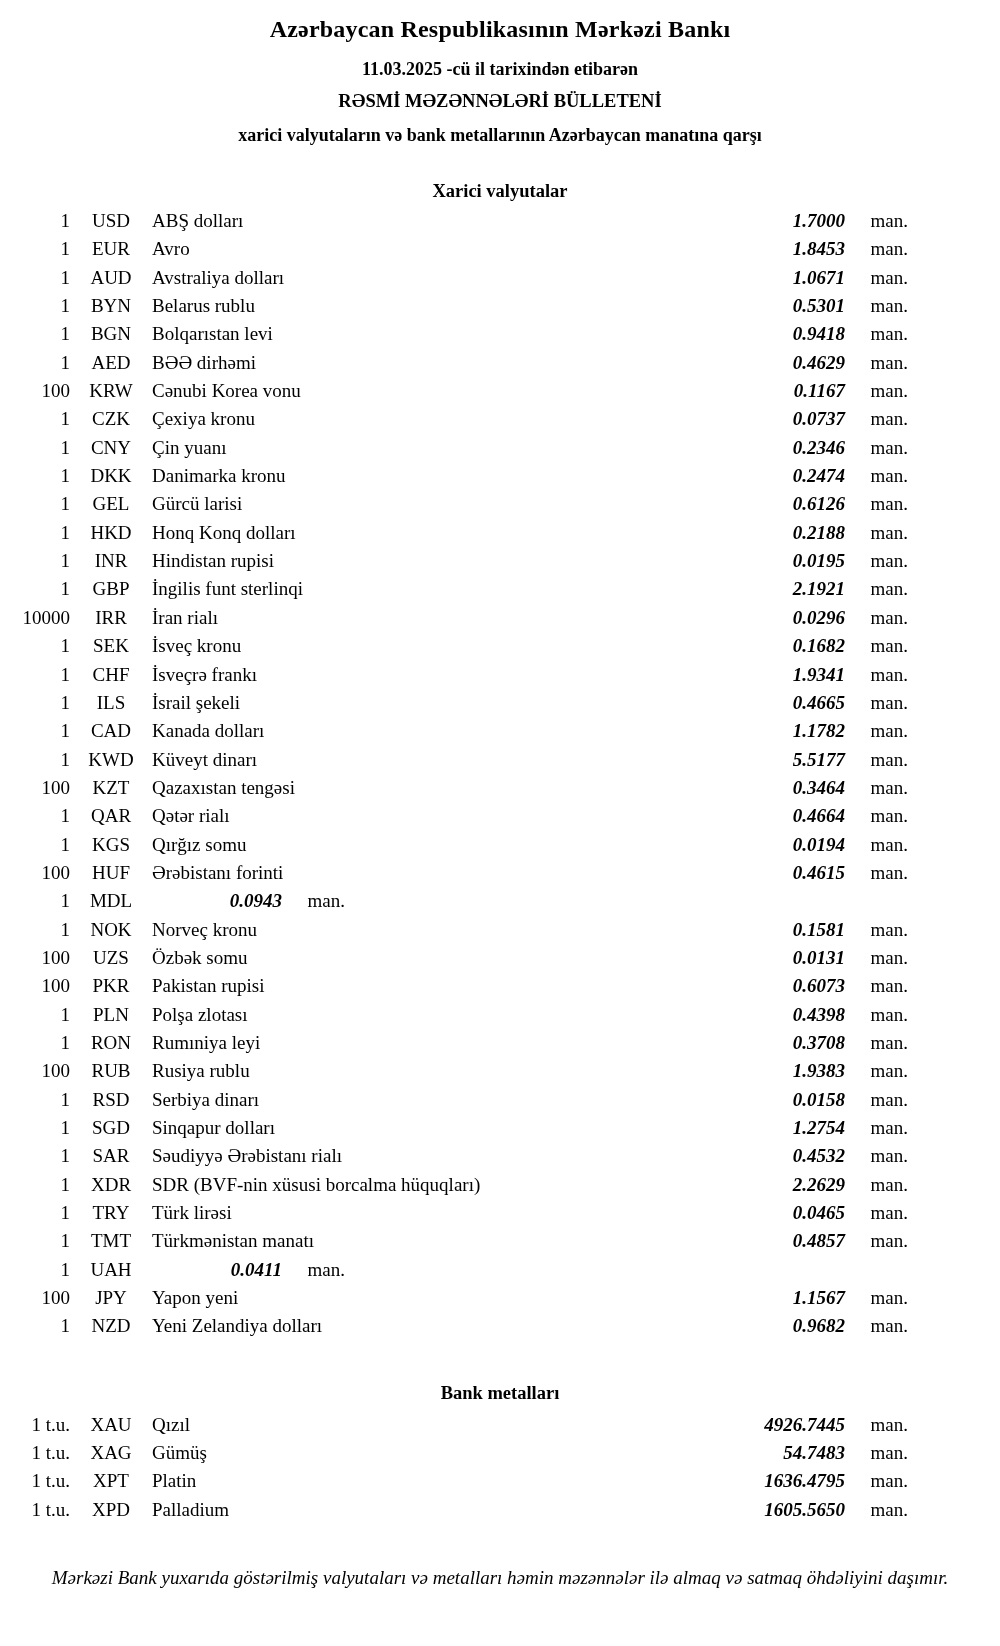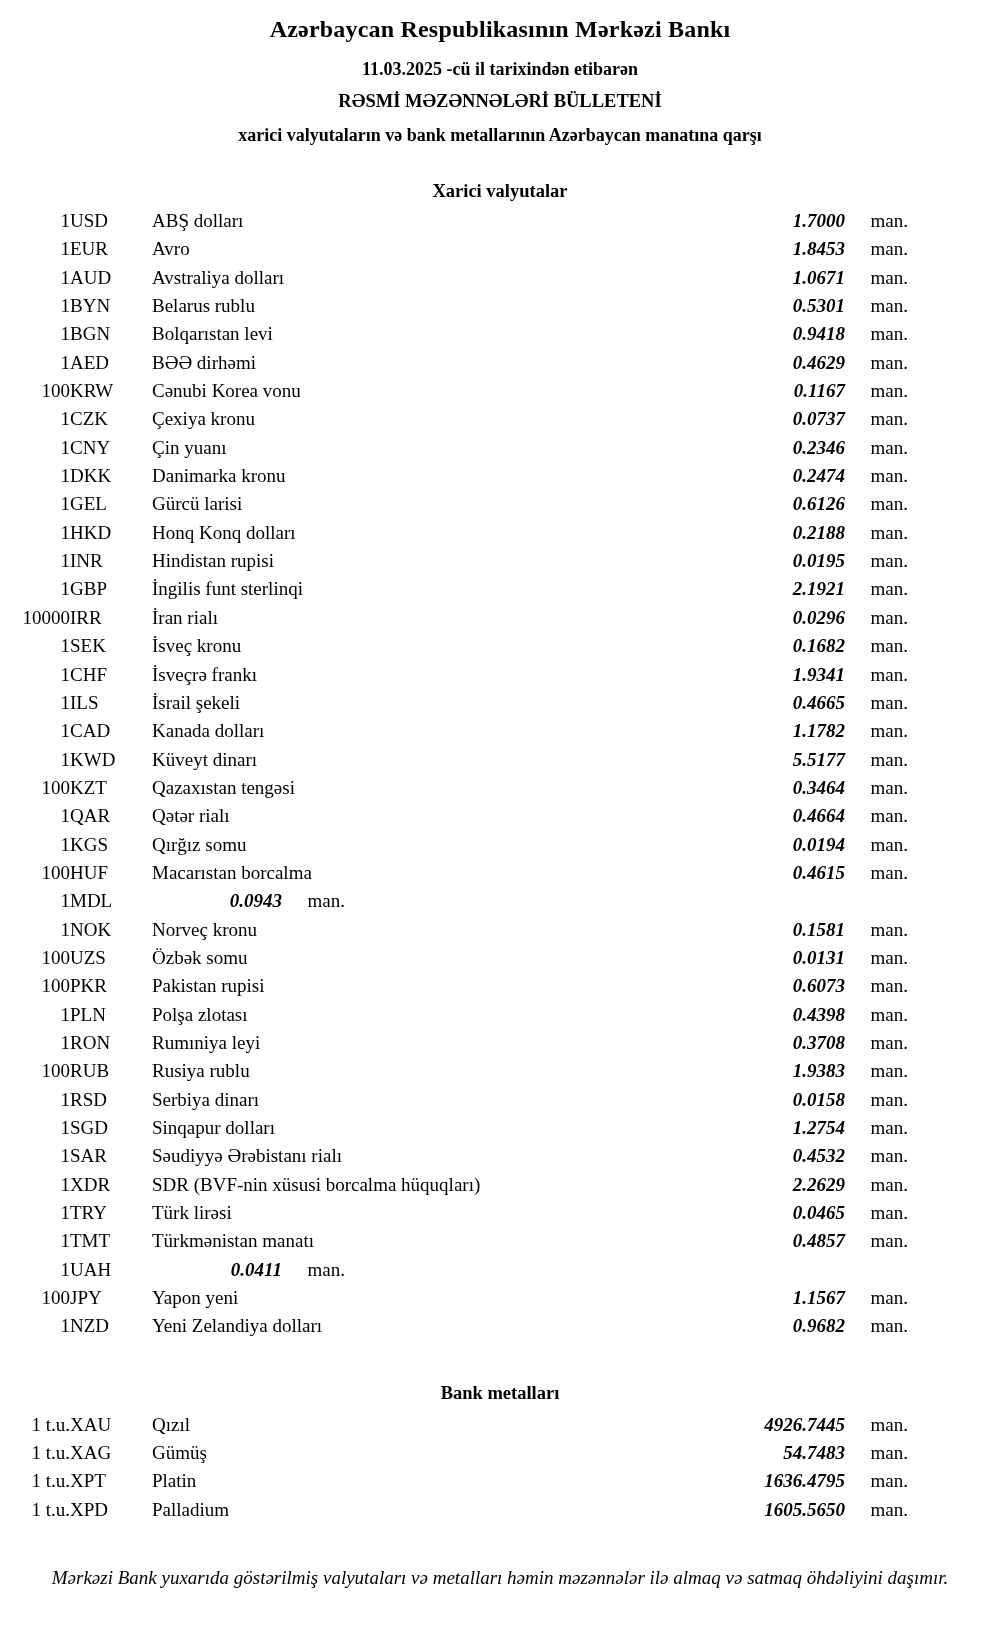--- a/index.html
+++ b/index.html
@@ -44,21 +44,21 @@
 
   .row {
     display:flex;
     height:28.35px;
     line-height:28.35px;
     font-size:19px;
     padding-right:92px;
     white-space:nowrap;
   }
   .qty  { width:70px;  text-align:right; }
-  .code { width:82px;  }
+  .code { width:82px;  text-align:center; }
   .name { flex:1;      text-align:left; }
   .rate { width:130px; text-align:right; font-weight:bold; font-style:italic; }
   .unit { width:63px;  text-align:right; }
 
   .footer {
     margin-top:41px;
     text-align:center;
     font-size:19px;
     font-style:italic;
     line-height:26px;
@@ -259,21 +259,21 @@
         <span class="qty">1</span>
         <span class="code">KGS</span>
         <span class="name">Qırğız somu</span>
         <span class="rate">0.0194</span>
         <span class="unit">man.</span>
       </div>
 
       <div class="row">
         <span class="qty">100</span>
         <span class="code">HUF</span>
-        <span class="name">Macarıstan borcalma</span>
+        <span class="name">Ərəbistanı forinti</span>
         <span class="rate">0.4615</span>
         <span class="unit">man.</span>
       </div>
 
       <div class="row">
         <span class="qty">1</span>
         <span class="code">MDL</span>
         <span class="rate">0.0943</span>
         <span class="unit">man.</span>
       </div>

